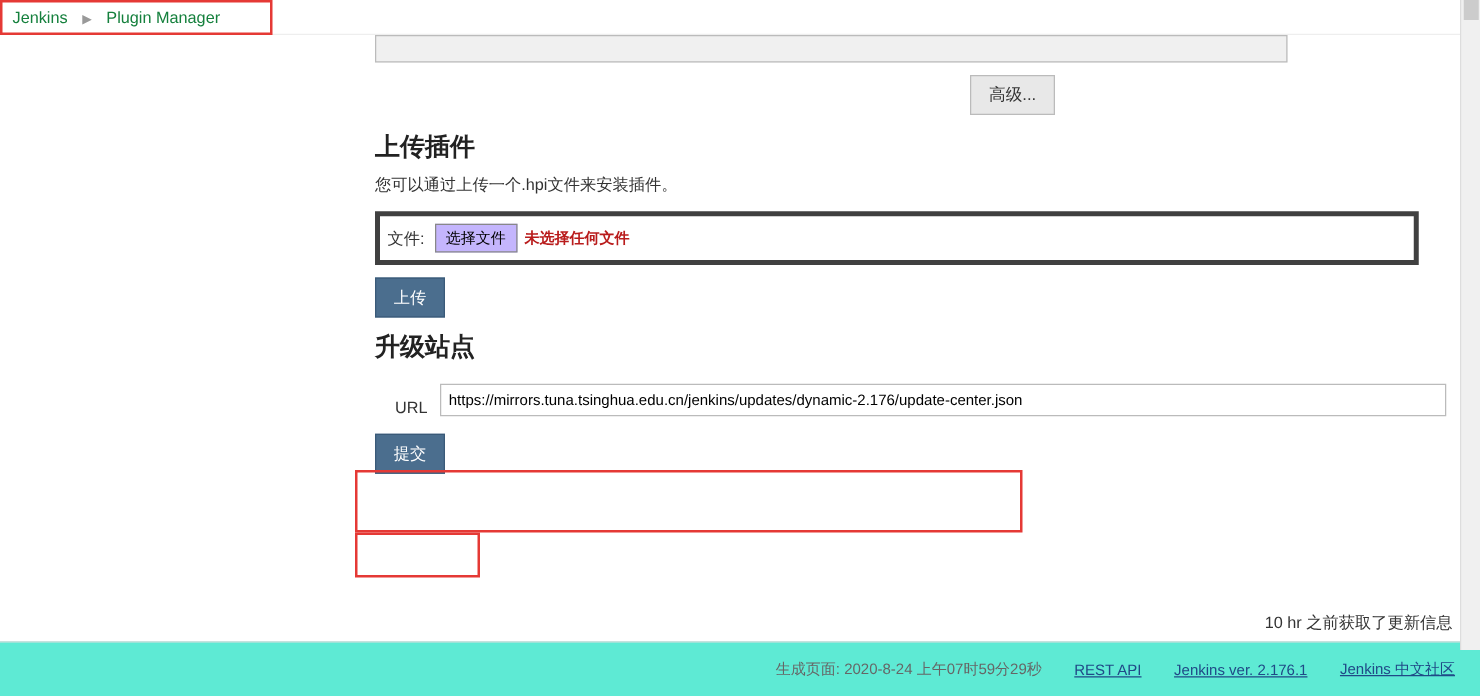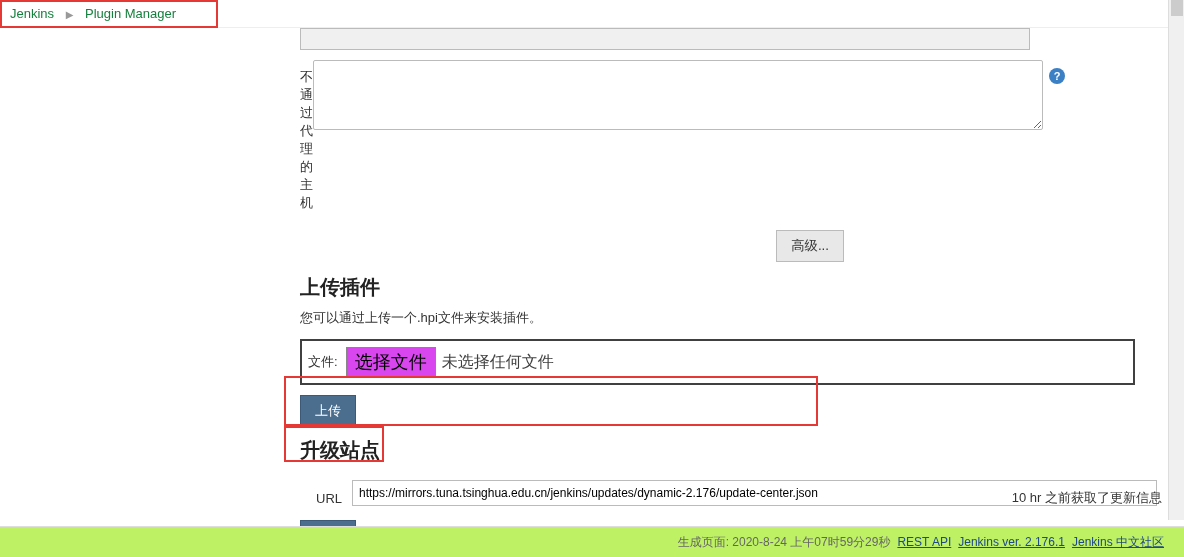--- a/index.html
+++ b/index.html
@@ -17,30 +17,30 @@
     .field-col { flex: 1; }
     textarea { width: 730px; border: 1px solid #bbb; border-radius: 2px; resize: both; padding: 4px; font-family: inherit; }
     .disabled-field { background: #f0f0f0; height: 22px; border: 1px solid #bbb; width: 730px; display: block; }
     .help-icon { width: 16px; height: 16px; border-radius: 50%; background: #3b7fc4; color: #fff; font-size: 11px; display: inline-flex; align-items: center; justify-content: center; font-weight: bold; margin-left: 6px; margin-top: 8px; }
     .btn { background: #4b6e8e; color: #fff; border: 1px solid #3a5a78; padding: 6px 14px; font-size: 13px; cursor: pointer; }
     .btn-light { background: #e8e8e8; color: #333; border: 1px solid #bbb; padding: 6px 14px; cursor: pointer; }
     .btn-row { margin: 8px 0; }
     .right-btn { text-align: right; padding-right: 40px; margin: 0 0 12px 0; }
     h2 { font-size: 20px; font-weight: bold; margin: 10px 0 8px 0; color: #222; }
     .desc { font-size: 13px; margin: 8px 0 12px 0; }
-    .file-row { display: flex; align-items: center; border: 2px solid #404040; padding: 6px; width: 835px; margin-bottom: 10px; }
+    .file-row { display: flex; align-items: center; border: 4px solid #404040; padding: 6px; width: 835px; margin-bottom: 10px; }
     .file-label { margin-right: 8px; font-size: 13px; }
-    .file-btn { border: 1px solid #888; background: #d946ef; padding: 2px 8px; font-size: 18px; cursor: pointer; }
-    .file-status { margin-left: 6px; font-size: 16px; color: #404040; }
+    .file-btn { border: 1px solid #888; background: #c4b5fd; padding: 2px 8px; font-size: 12px; cursor: pointer; }
+    .file-status { margin-left: 6px; font-size: 12px; color: #b91c1c; font-weight: bold; }
     .url-row { display: flex; align-items: flex-end; padding: 8px 0; }
     .url-label { width: 50px; text-align: center; padding-left: 16px; font-size: 13px; }
     .url-input { flex: 0 0 805px; height: 26px; border: 1px solid #bbb; padding: 2px 6px; font-size: 12px; margin-left: 10px; }
     .footer-info { position: absolute; bottom: 50px; right: 22px; display: flex; align-items: flex-start; gap: 14px; font-size: 13px; margin-left: 24px; }
     .fetch-btn { background: #4b6e8e; color: #fff; border: 1px solid #3a5a78; padding: 6px 14px; cursor: pointer; }
-    .bottom-bar { position: absolute; bottom: 0; left: 0; right: 0; height: 31px; background: #bef264; border-top: 1px solid #ddd; display: flex; align-items: center; justify-content: flex-end; padding-right: 20px; font-size: 12px; gap: 7px; }
+    .bottom-bar { position: absolute; bottom: 0; left: 0; right: 0; height: 44px; background: #5eead4; border-top: 1px solid #ddd; display: flex; align-items: center; justify-content: flex-end; padding-right: 20px; font-size: 12px; gap: 26px; }
     .bottom-bar a { color: #204a87; text-decoration: underline; }
     .bottom-bar .gen { color: #666; }
     .scrollbar { position: absolute; right: 0; top: 0; width: 16px; height: 520px; background: #f0f0f0; border-left: 1px solid #ddd; }
     .scrollbar .thumb { position: absolute; top: 0; left: 2px; width: 12px; height: 16px; background: #ccc; }
   </style>
 </head>
 <body>
 
 <div class="breadcrumb">
   <a href="#">Jenkins</a>
@@ -52,27 +52,20 @@
 
 <div class="main">
 
   <div class="row">
     <div class="label-col"></div>
     <div class="field-col">
         <div class="disabled-field"></div>
       </div>
   </div>
 
-  <div class="row">
-    <div class="label-col">不通过代理的主机</div>
-    <div class="field-col" style="display:flex;">
-      <textarea rows="4" style=""></textarea>
-      <span class="help-icon">?</span>
-    </div>
-  </div>
 
   <div class="right-btn">
     <button class="btn-light">高级...</button>
   </div>
 
 
   <h2>上传插件</h2>
   <p class="desc">您可以通过上传一个.hpi文件来安装插件。</p>
 
   <div class="file-row">

